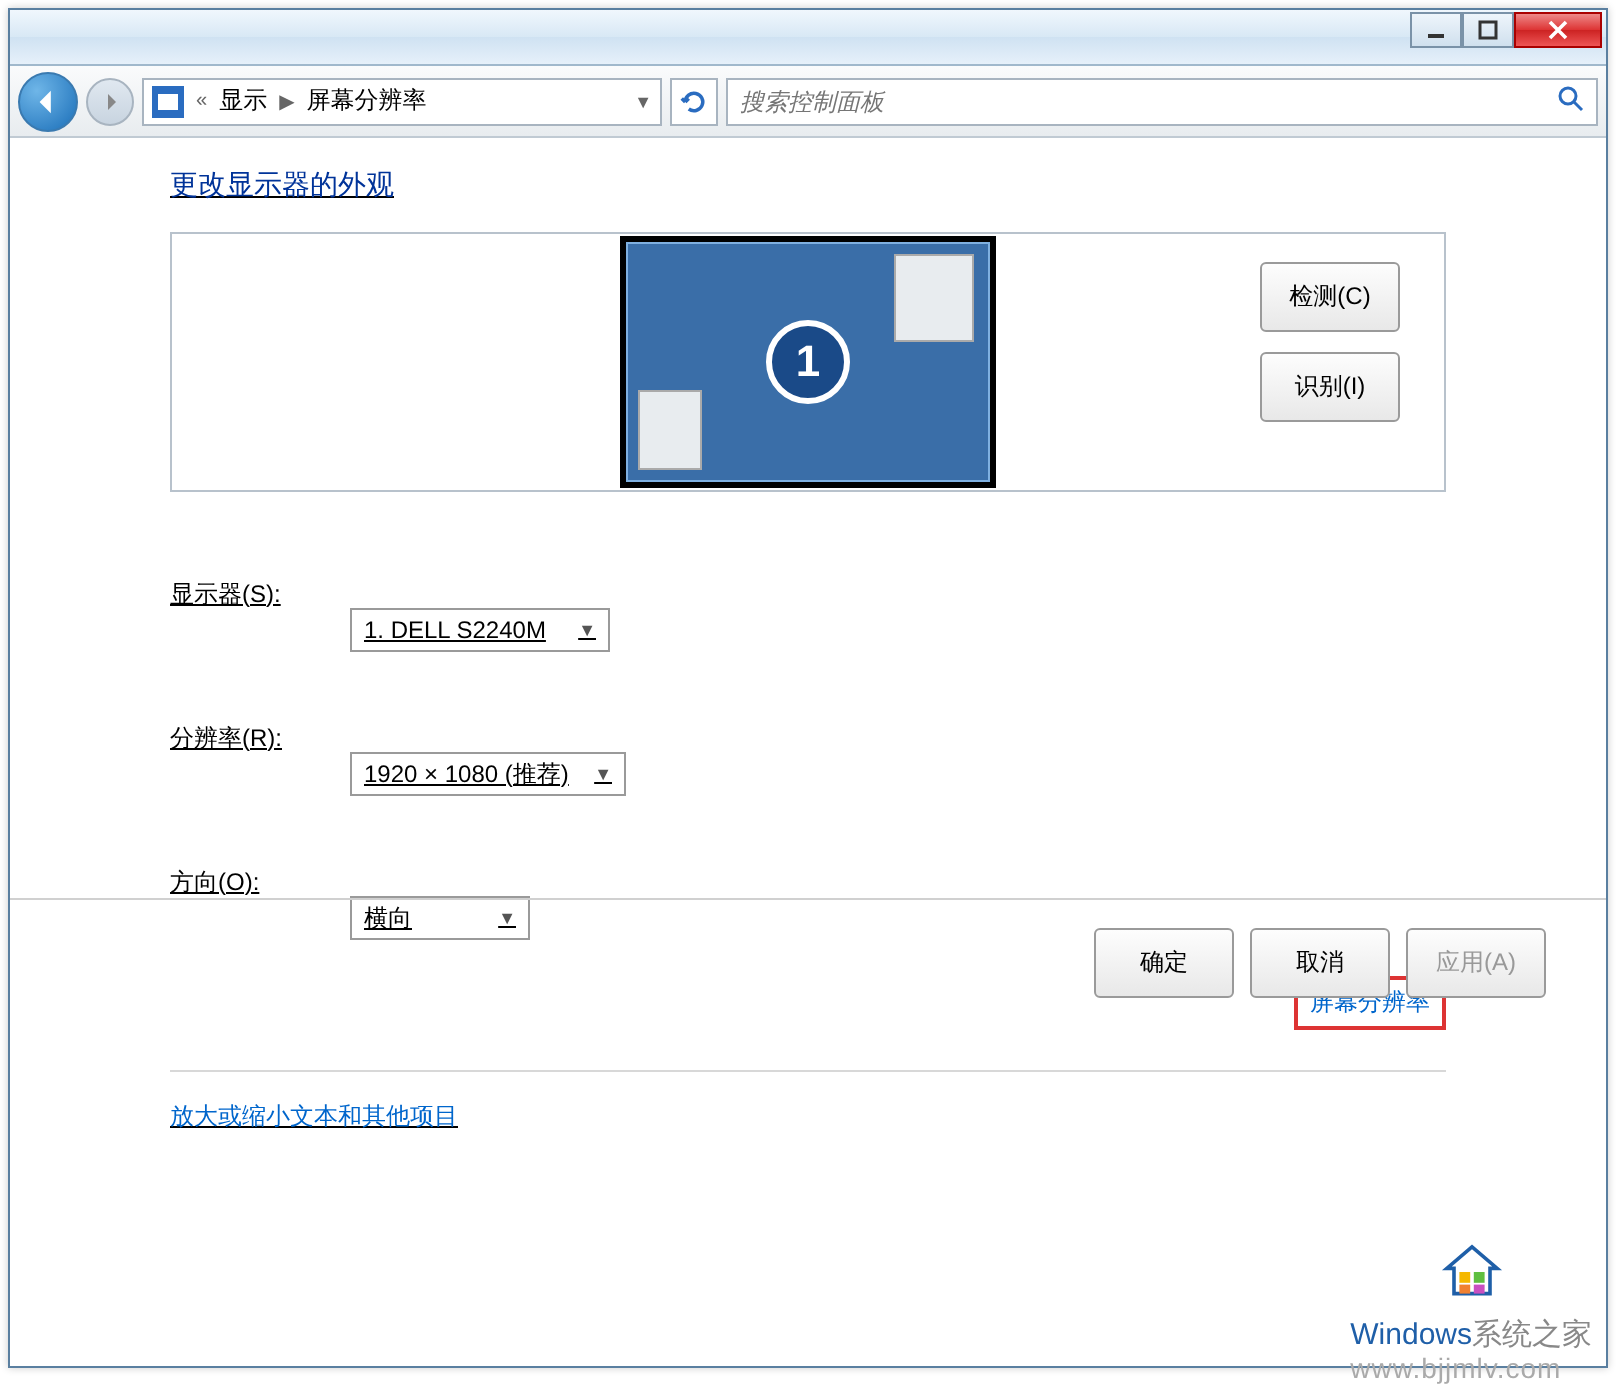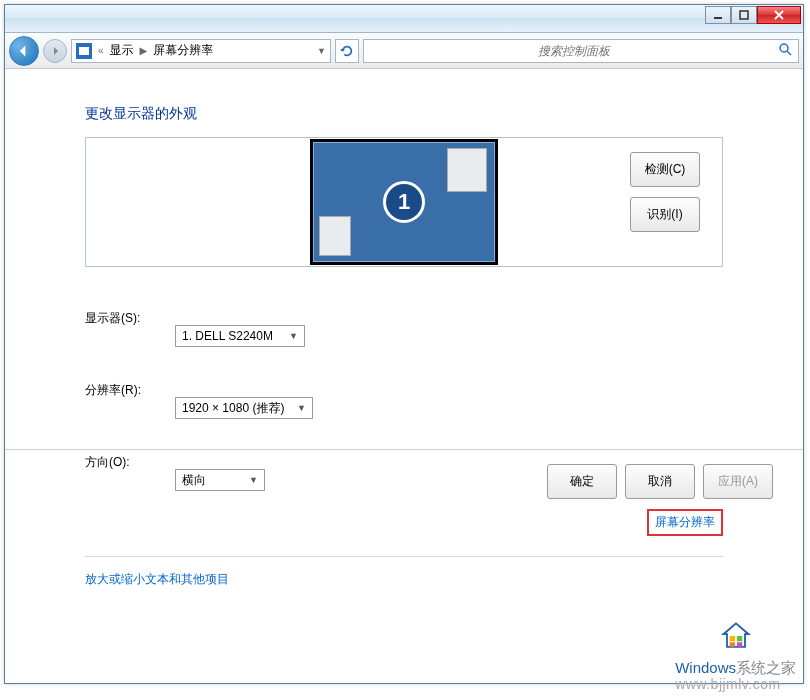--- a/index.html
+++ b/index.html
@@ -95,24 +95,25 @@
   flex: 1;
   height: 24px;
   background: #fff;
   border: 1px solid #a8b4c0;
   display: flex;
   align-items: center;
   padding: 0 6px;
   color: #888;
   font-style: italic;
 }
-.searchbox input{border:none;outline:none;flex:1;font-style:italic;color:#3b82f6;font-size:12px;text-align:center;}
+.searchbox input{border:none;outline:none;flex:1;font-style:italic;color:#3b82f6;font-size:12px;}
 .searchbox .sicon{color:#2a6cc0;cursor:pointer;}
 .content {
-  padding: 36px 80px 20px 80px;
+  padding: 15px 80px 20px 80px;
+  text-decoration: underline;
 }
 .heading {
   color: #003399;
   font-size: 14px;
   margin-bottom: 14px;
 }
 .monitor-box {
   border: 1px solid #b8c2cc;
   height: 130px;
   display: flex;

